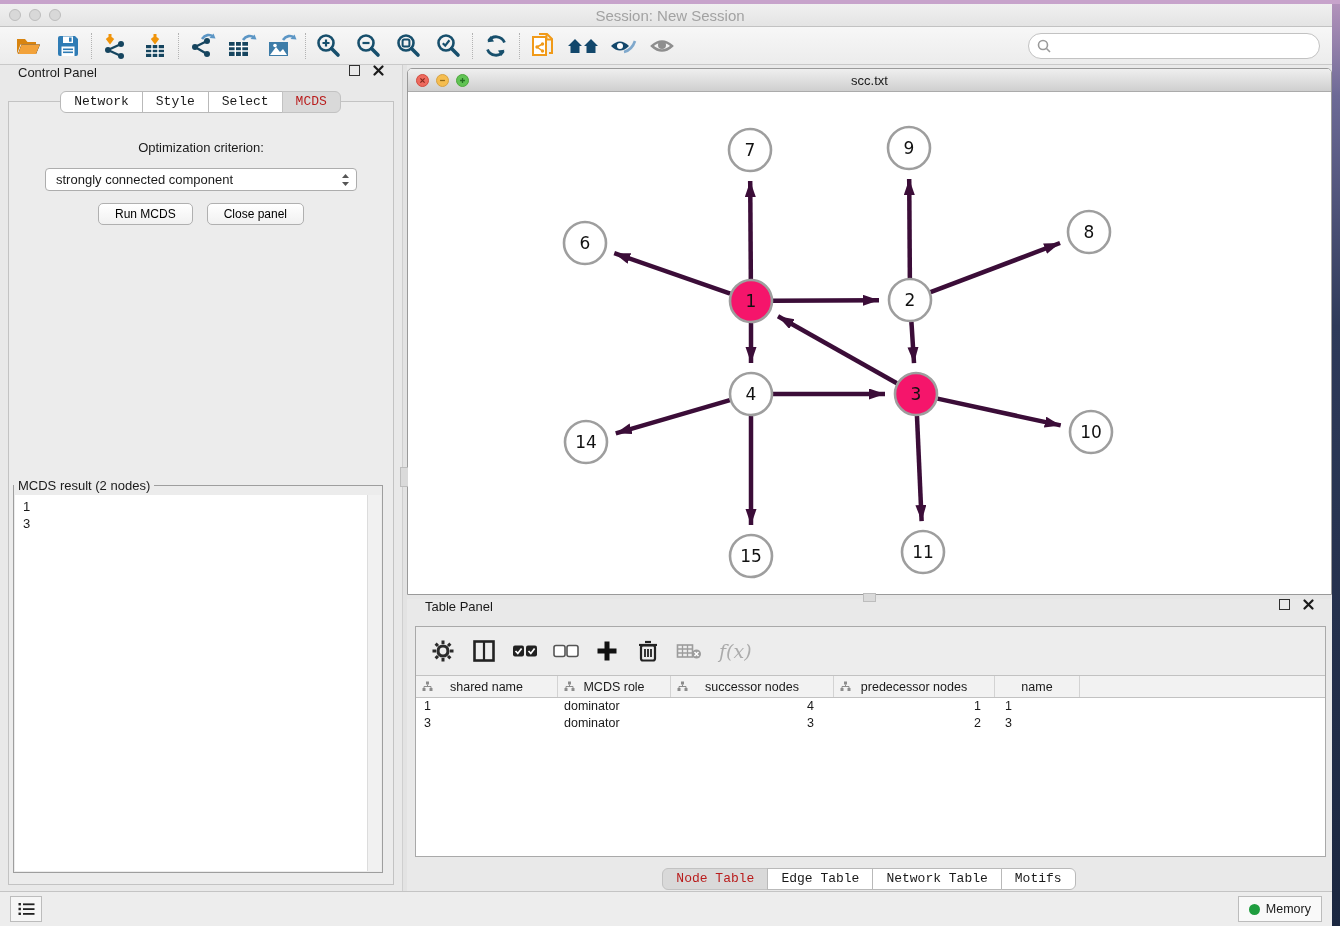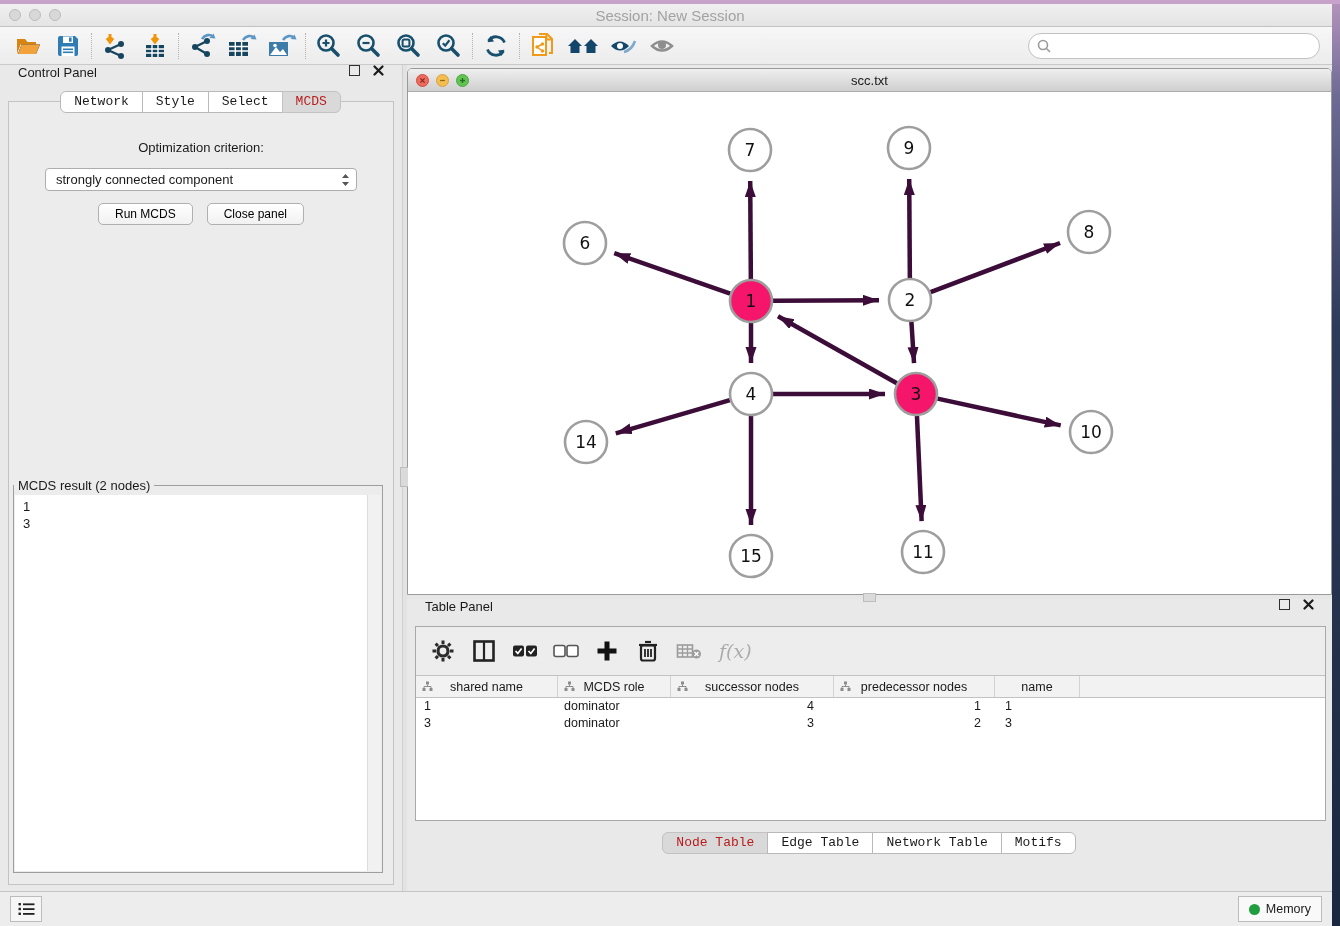--- a/index.html
+++ b/index.html
@@ -80,21 +80,21 @@
   .mtl.green{background:#61C354;border:1px solid #4DA73C;}
   .net-title{position:absolute;left:0;right:0;text-align:center;font-size:13px;color:#1A1A1A;}
   .net-canvas{flex:1;background:#fff;position:relative;overflow:hidden;}
 
   
   .hsplit{height:4px;background:#E6E6E6;position:relative;flex:0 0 auto;}
   .hsplit .grip{position:absolute;left:456px;top:-2px;width:11px;height:7px;background:#DADADA;border:1px solid #BDBDBD;}
 
   
   .tpanel{flex:1;display:flex;flex-direction:column;background:#E9E9E9;min-height:0;}
-  .tp-container{margin:1px 6px 0 8px;border:1px solid #A9A9A9;background:#f97316;height:195px;display:flex;
+  .tp-container{margin:1px 6px 0 8px;border:1px solid #A9A9A9;background:#f97316;height:231px;display:flex;
     flex-direction:column;box-sizing:border-box;flex:0 0 auto;}
   .tp-toolbar{height:48px;background:#EDEDED;display:flex;align-items:center;padding-left:14px;gap:15px;flex:0 0 auto;}
   .tt-btn{width:26px;height:26px;display:flex;align-items:center;justify-content:center;}
   .fx-label{font-family:"DejaVu Serif",serif;font-style:italic;font-size:19px;color:#ABABAB;margin-left:2px;}
   .thead{display:flex;background:#F2F2F2;border-top:1px solid #C2C2C2;border-bottom:1px solid #C2C2C2;height:21px;flex:0 0 auto;}
   .th{position:relative;display:flex;align-items:center;justify-content:center;font-size:12.5px;
     border-right:1px solid #D3D3D3;box-sizing:border-box;}
   .th svg{position:absolute;left:6px;top:5px;}
   .th.filler{border-right:none;flex:1;}
   .c0{flex:0 0 142px;} .c1{flex:0 0 113px;} .c2{flex:0 0 163px;} .c3{flex:0 0 161px;} .c4{flex:0 0 85px;}

